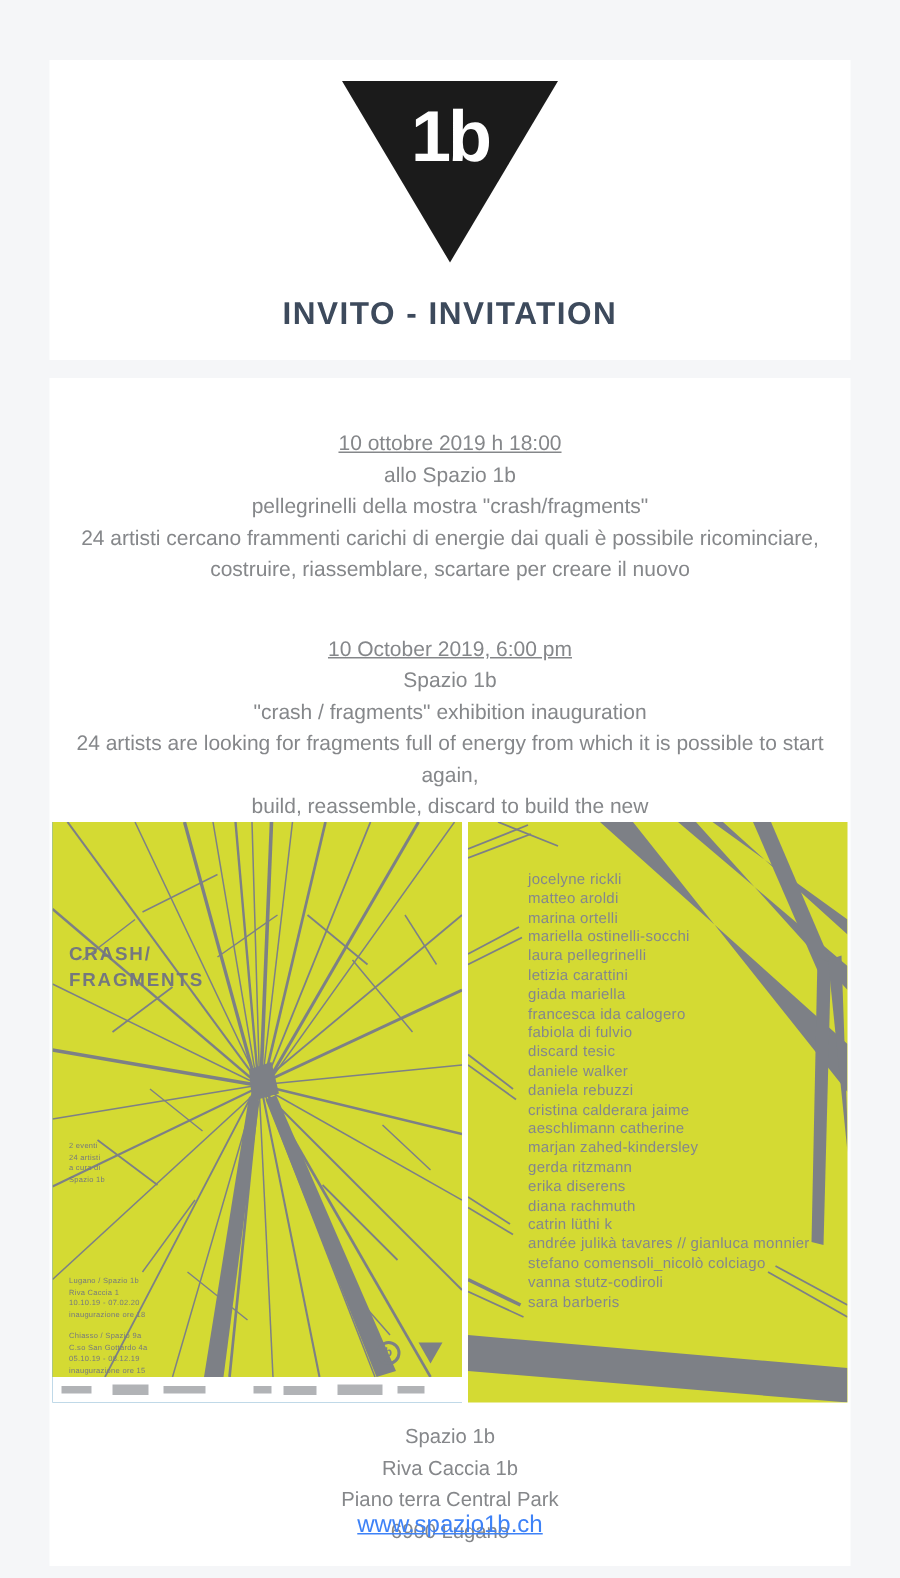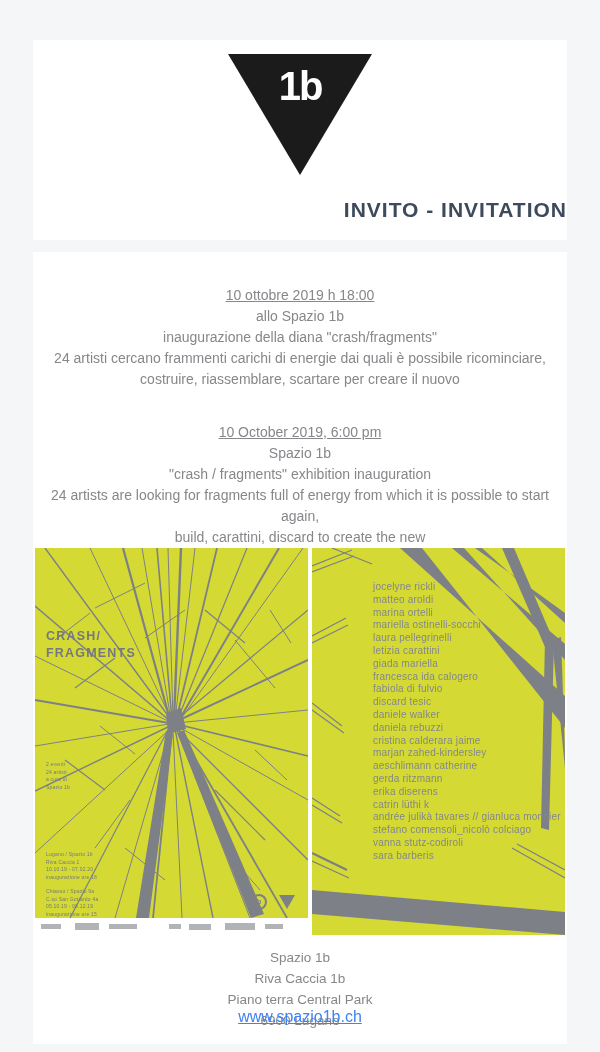--- a/index.html
+++ b/index.html
@@ -9,23 +9,23 @@
   .card { position:absolute; left:33px; width:534px; background:#ffffff; }
   #card-top { top:40px; height:200px; }
   #card-main { top:252px; height:792px; }
 
   
   .logo-wrap { position:absolute; top:14px; left:0; width:100%; height:130px; }
   .logo-tri { position:absolute; left:50%; margin-left:-72px; width:0; height:0;
               border-left:72px solid transparent; border-right:72px solid transparent;
               border-top:121px solid #1b1b1b; }
   .logo-label { position:absolute; top:10px; left:0; width:100%; text-align:center;
-                color:#ffffff; font-weight:bold; font-size:40px; letter-spacing:-2px; }
-
-  .invito-title { position:absolute; top:158px; left:0; width:100%; text-align:right;
+                color:#ffffff; font-weight:bold; font-size:48px; letter-spacing:-2px; }
+
+  .invito-title { position:absolute; top:158px; left:0; width:100%; text-align:center;
                   font-size:21px; font-weight:bold; letter-spacing:1px; color:#3d4a5c; }
 
   .text-block { position:absolute; left:10px; right:10px; text-align:center;
                 font-size:14px; line-height:21px; color:#85878a; }
   #block-it { top:33px; }
   #block-en { top:170px; }
   .u { text-decoration:underline; }
 
   
   #poster { position:absolute; top:296px; left:2px; width:530px; height:387px; }
@@ -53,21 +53,21 @@
   .logo-strip span { display:inline-block; height:5px; background:#9da0a4; opacity:.8; }
   .logo-strip span:nth-child(1){width:20px;margin-right:14px;}
   .logo-strip span:nth-child(2){width:24px;margin-right:10px;height:7px;}
   .logo-strip span:nth-child(3){width:28px;margin-right:32px;}
   .logo-strip span:nth-child(4){width:12px;margin-right:8px;}
   .logo-strip span:nth-child(5){width:22px;margin-right:14px;height:6px;}
   .logo-strip span:nth-child(6){width:30px;margin-right:10px;height:7px;}
   .logo-strip span:nth-child(7){width:18px;}
 
   #artists { position:absolute; left:40px; top:33px; width:205px;
-             font-size:10px; line-height:12.8px; color:#84878c; letter-spacing:.2px;margin-left:21px; }
+             font-size:10px; line-height:12.8px; color:#84878c; letter-spacing:.2px; }
 
   #footer { position:absolute; top:695px; left:0; width:100%; text-align:center;
             font-size:13.5px; line-height:21px; color:#85878a; }
   #site-link { position:absolute; top:756px; left:0; width:100%; text-align:center; font-size:16px; }
   #site-link a { color:#3e82f7; text-decoration:underline; }
 </style>
 </head>
 <body>
 
 <div id="page">
@@ -78,31 +78,31 @@
       <div class="logo-label">1b</div>
     </div>
     <div class="invito-title">INVITO - INVITATION</div>
   </div>
 
   <div class="card" id="card-main">
 
     <div class="text-block" id="block-it">
       <div class="u">10 ottobre 2019 h 18:00</div>
       <div>allo Spazio 1b</div>
-      <div>inaugurazione della diana "crash/fragments"</div>
+      <div>pellegrinelli della mostra "crash/fragments"</div>
       <div>24 artisti cercano frammenti carichi di energie dai quali è possibile ricominciare,</div>
       <div>costruire, riassemblare, scartare per creare il nuovo</div>
     </div>
 
     <div class="text-block" id="block-en">
       <div class="u">10 October 2019, 6:00 pm</div>
       <div>Spazio 1b</div>
       <div>"crash / fragments" exhibition inauguration</div>
       <div>24 artists are looking for fragments full of energy from which it is possible to start again,</div>
-      <div>build, carattini, discard to create the new</div>
+      <div>build, reassemble, discard to build the new</div>
     </div>
 
     <div id="poster">
 
       <div id="poster-left">
         <div class="yellow">
           <svg class="pattern" width="273" height="370" viewBox="0 0 273 370">
             <g stroke="#7d8086" fill="none">
 
               <path d="M137,173 L10,0" stroke-width="1.4"></path>
@@ -232,24 +232,25 @@
             <div>mariella ostinelli-socchi</div>
             <div>laura pellegrinelli</div>
             <div>letizia carattini</div>
             <div>giada mariella</div>
             <div>francesca ida calogero</div>
             <div>fabiola di fulvio</div>
             <div>discard tesic</div>
             <div>daniele walker</div>
             <div>daniela rebuzzi</div>
             <div>cristina calderara jaime</div>
+            <div>aeschlimann catherine</div>
             <div>marjan zahed-kindersley</div>
-            <div>aeschlimann catherine</div>
             <div>gerda ritzmann</div>
             <div>erika diserens</div>
+            <div>diana rachmuth</div>
             <div>catrin lüthi k</div>
             <div>andrée julikà tavares // gianluca monnier</div>
             <div>stefano comensoli_nicolò colciago</div>
             <div>vanna stutz-codiroli</div>
             <div>sara barberis</div>
           </div>
       </div>
     </div>
 
     <div id="footer">

